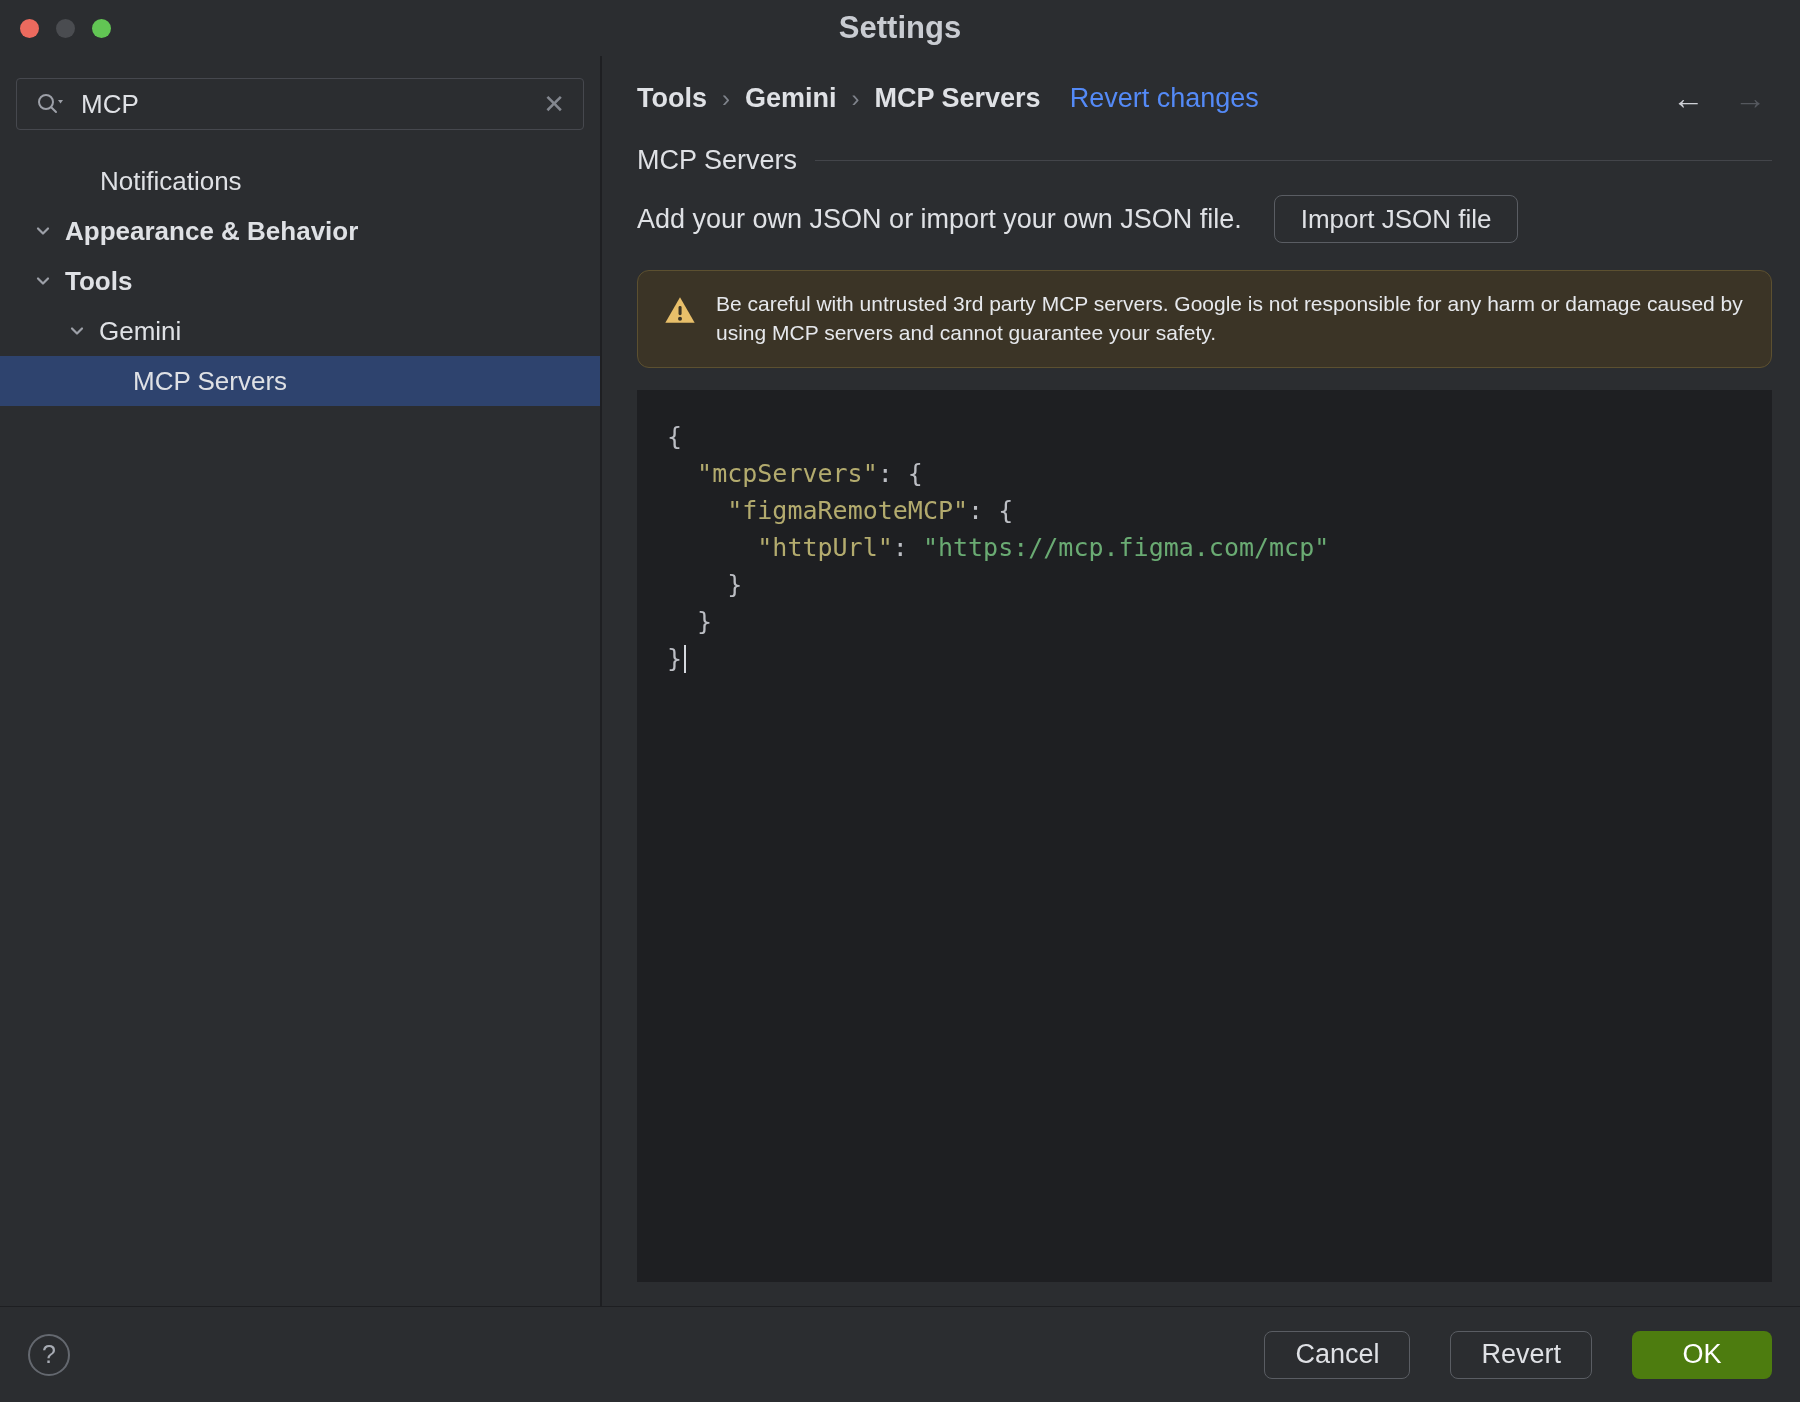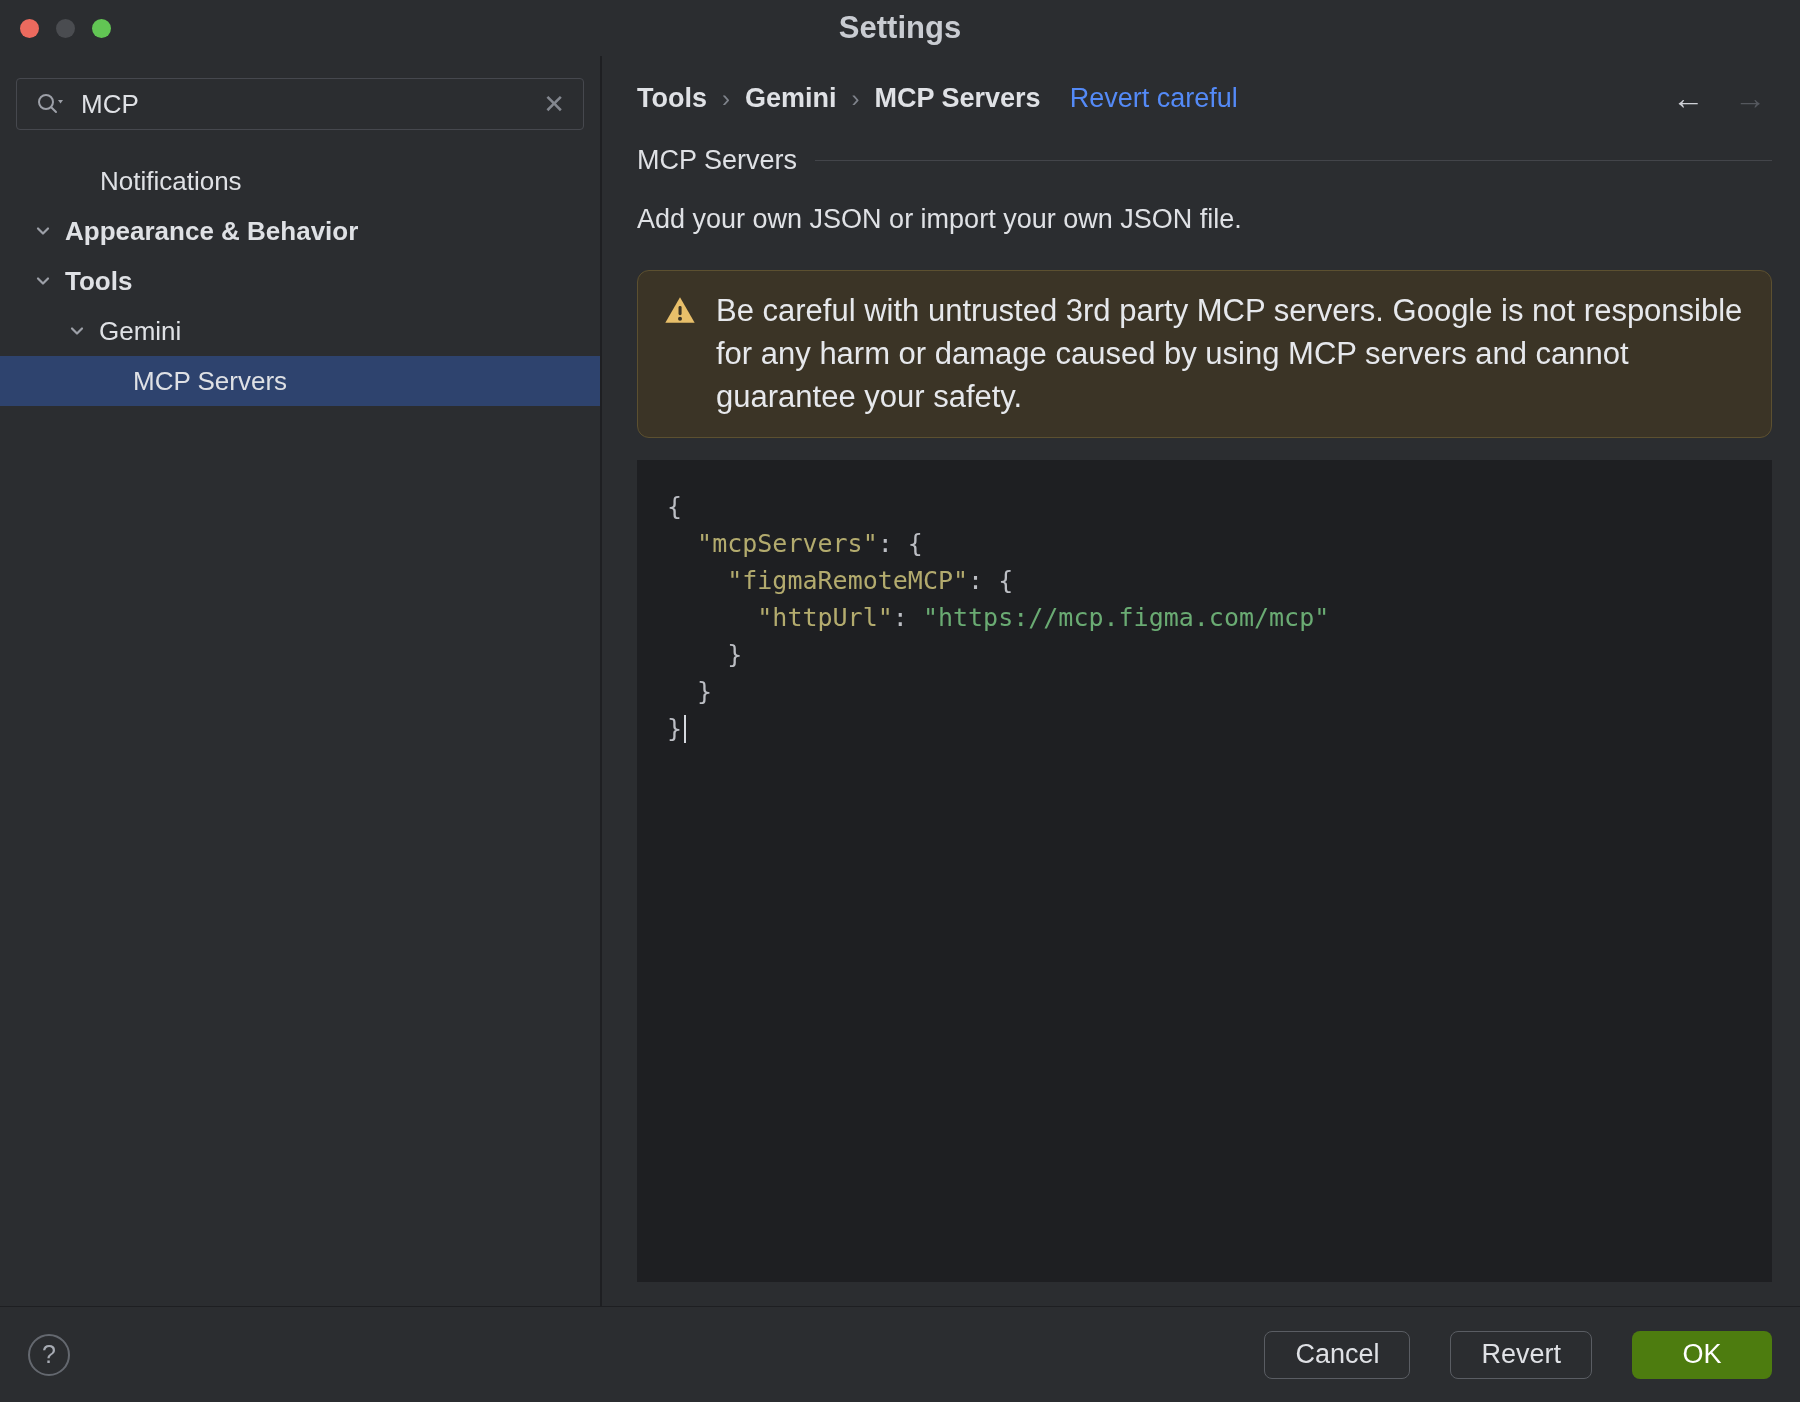--- a/index.html
+++ b/index.html
@@ -78,21 +78,21 @@
   .import-row { display:flex; align-items:center; margin-top:10px; gap:32px; font-size:27px; height:58px; }
   .import-btn {
     height:48px; padding:0 26px; border:1px solid #5a5d63; border-radius:8px;
     background:#2b2d30; color:#dfe1e5; font-size:26px;
     display:flex; align-items:center; white-space:nowrap;
   }
 
   .warning {
     margin-top:22px; border:1px solid #5c5030; background:#3b3426; border-radius:12px;
     padding:19px 26px; display:flex; gap:20px; align-items:flex-start;
-    font-size:31px; line-height:1.38; color:#e6e8ec;
+    font-size:21px; line-height:1.38; color:#e6e8ec;
   }
   .warning-icon { flex:0 0 auto; margin-top:5px; }
 
   .editor {
     margin-top:22px; flex:1; background:#1e1f22;
     padding:28px 30px;
     font-family:"DejaVu Sans Mono", monospace;
     font-size:25px; line-height:37px;
     overflow:hidden;
   }
@@ -187,35 +187,36 @@
 <div class="vdivider"></div>
 
 <div class="main">
 
   <div class="breadcrumb-row">
     <span class="crumb">Tools</span>
     <span class="crumb-sep">›</span>
     <span class="crumb mid">Gemini</span>
     <span class="crumb-sep">›</span>
     <span class="crumb">MCP Servers</span>
-    <span class="revert-link">Revert careful</span>
+    <span class="revert-link">Revert changes</span>
     <span class="nav-arrows">
       <span class="arrow-back">←</span>
       <span class="arrow-fwd">→</span>
     </span>
   </div>
 
   <div class="section-row">
     <span class="section-title">MCP Servers</span>
     <span class="section-rule"></span>
   </div>
 
 
   <div class="import-row">
     <span>Add your own JSON or import your own JSON file.</span>
+    <span class="import-btn">Import JSON file</span>
   </div>
 
   <div class="warning">
     <span class="warning-icon" style="display:flex;">
       <svg width="32" height="30" viewBox="0 0 24 22">
         <path d="M12 1.5 L23 20.5 H1 Z" fill="#e8bf6a"></path>
         <rect x="10.9" y="8" width="2.3" height="7" rx="1.1" fill="#3b3426"></rect>
         <circle cx="12" cy="17.6" r="1.5" fill="#3b3426"></circle>
       </svg>
     </span>

